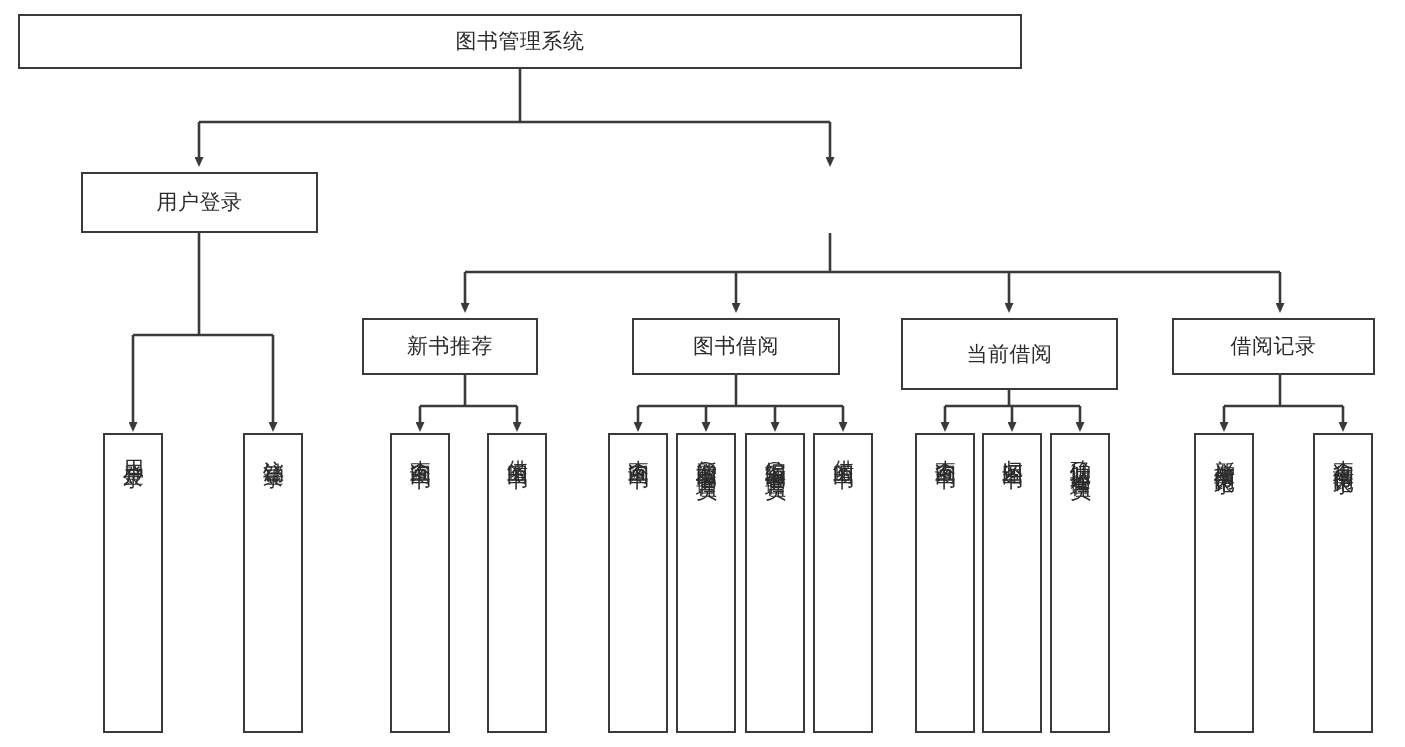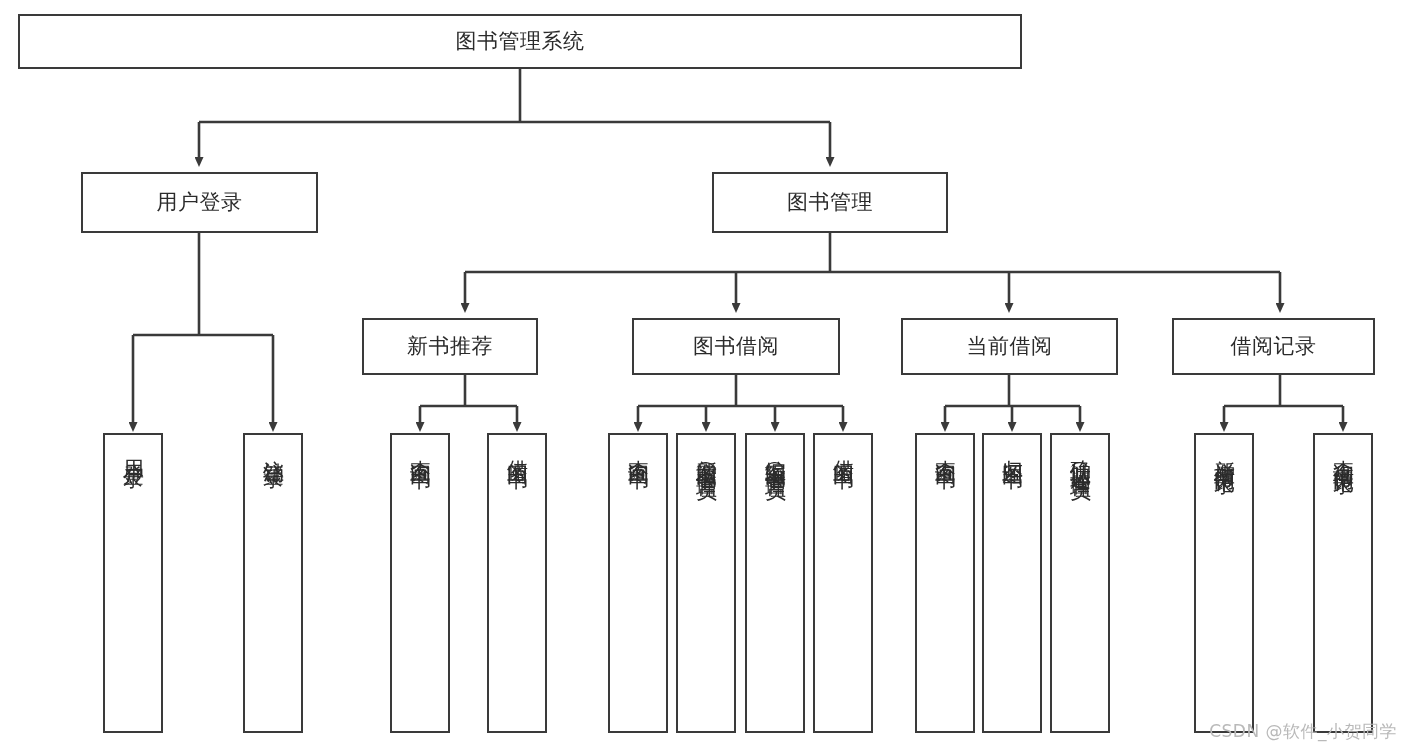--- a/index.html
+++ b/index.html
@@ -129,31 +129,28 @@
     </g>
   </svg>
 
   <div class="node-box horizontal" style="left:18px; top:14px; width:1004px; height:55px;">
     <span>图书管理系统</span>
   </div>
 
   <div class="node-box horizontal" style="left:81px; top:172px; width:237px; height:61px;">
     <span>用户登录</span>
   </div>
-  <div class="node-box horizontal" style="left:712px; top:172px; width:236px; height:61px;">
-    <span>图书管理</span>
-  </div>
 
   <div class="node-box horizontal" style="left:362px; top:318px; width:176px; height:57px;">
     <span>新书推荐</span>
   </div>
   <div class="node-box horizontal" style="left:632px; top:318px; width:208px; height:57px;">
     <span>图书借阅</span>
   </div>
-  <div class="node-box horizontal" style="left:901px; top:318px; width:217px; height:57px;justify-content:center;">
+  <div class="node-box horizontal" style="left:901px; top:318px; width:217px; height:72px;justify-content:center;">
     <span>当前借阅</span>
   </div>
   <div class="node-box horizontal" style="left:1172px; top:318px; width:203px; height:57px;">
     <span>借阅记录</span>
   </div>
 
   <div class="node-box vertical" style="left:103px; top:433px; width:60px; height:300px;">
     <span class="vlabel">用户登录</span>
   </div>
   <div class="node-box vertical" style="left:243px; top:433px; width:60px; height:300px;">
@@ -190,15 +187,14 @@
     <span class="vlabel">确认归还（管理员）</span>
   </div>
 
   <div class="node-box vertical" style="left:1194px; top:433px; width:60px; height:300px;">
     <span class="vlabel">新增借阅记录</span>
   </div>
   <div class="node-box vertical" style="left:1313px; top:433px; width:60px; height:300px;">
     <span class="vlabel">查询借阅记录</span>
   </div>
 
-  <div class="watermark">CSDN @软件_小贺同学</div>
 
 </div>
 
 </body></html>

